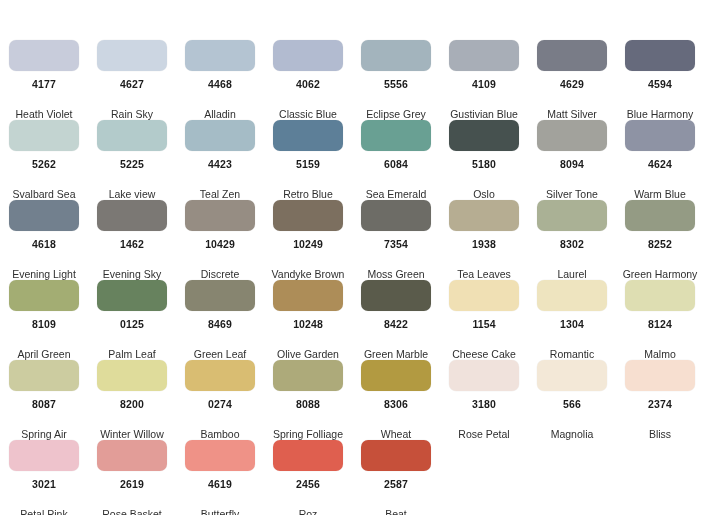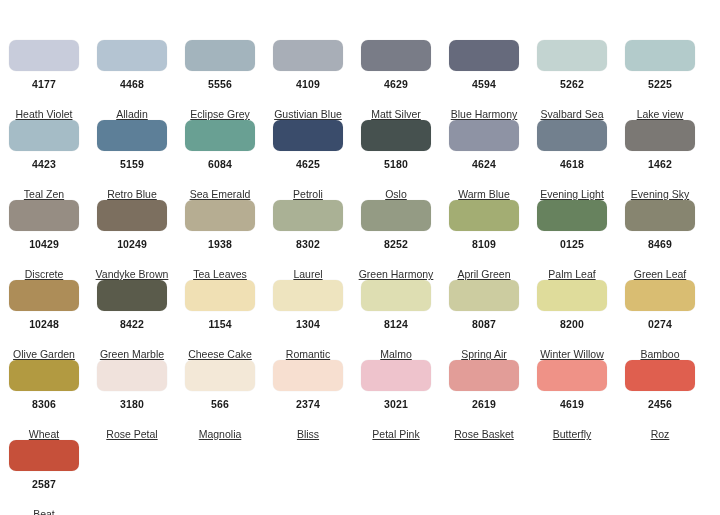--- a/index.html
+++ b/index.html
@@ -59,39 +59,48 @@
   }
 
   .swatch-name {
     margin-top: 18px;
     font-size: 10.5px;
     font-weight: normal;
     line-height: 12px;
     color: #2f2f2f;
     text-align: left;
     white-space: nowrap;
-    text-decoration: underline;
   }
 </style>
 </head>
 <body>
 
 <div id="palette-sheet">
   <div class="palette-grid">
       <div class="swatch-cell">
         <div class="swatch-chip" style="background-color: rgb(200, 204, 219);"></div>
         <div class="swatch-code">4177</div>
         <div class="swatch-name">Heath Violet</div>
       </div>
       <div class="swatch-cell">
+        <div class="swatch-chip" style="background-color: rgb(204, 214, 226);"></div>
+        <div class="swatch-code">4627</div>
+        <div class="swatch-name">Rain Sky</div>
+      </div>
+      <div class="swatch-cell">
         <div class="swatch-chip" style="background-color: rgb(180, 196, 210);"></div>
         <div class="swatch-code">4468</div>
         <div class="swatch-name">Alladin</div>
       </div>
       <div class="swatch-cell">
+        <div class="swatch-chip" style="background-color: rgb(178, 187, 208);"></div>
+        <div class="swatch-code">4062</div>
+        <div class="swatch-name">Classic Blue</div>
+      </div>
+      <div class="swatch-cell">
         <div class="swatch-chip" style="background-color: rgb(163, 180, 189);"></div>
         <div class="swatch-code">5556</div>
         <div class="swatch-name">Eclipse Grey</div>
       </div>
       <div class="swatch-cell">
         <div class="swatch-chip" style="background-color: rgb(168, 174, 183);"></div>
         <div class="swatch-code">4109</div>
         <div class="swatch-name">Gustivian Blue</div>
       </div>
       <div class="swatch-cell">
@@ -123,30 +132,30 @@
         <div class="swatch-chip" style="background-color: rgb(93, 127, 152);"></div>
         <div class="swatch-code">5159</div>
         <div class="swatch-name">Retro Blue</div>
       </div>
       <div class="swatch-cell">
         <div class="swatch-chip" style="background-color: rgb(105, 160, 147);"></div>
         <div class="swatch-code">6084</div>
         <div class="swatch-name">Sea Emerald</div>
       </div>
       <div class="swatch-cell">
-        <div class="swatch-chip" style="background-color: rgb(58, 76, 107);"></div>
-        <div class="swatch-code">4625</div>
-        <div class="swatch-name">Petroli</div>
-      </div>
-      <div class="swatch-cell">
         <div class="swatch-chip" style="background-color: rgb(70, 81, 79);"></div>
         <div class="swatch-code">5180</div>
         <div class="swatch-name">Oslo</div>
       </div>
       <div class="swatch-cell">
+        <div class="swatch-chip" style="background-color: rgb(162, 162, 156);"></div>
+        <div class="swatch-code">8094</div>
+        <div class="swatch-name">Silver Tone</div>
+      </div>
+      <div class="swatch-cell">
         <div class="swatch-chip" style="background-color: rgb(142, 147, 164);"></div>
         <div class="swatch-code">4624</div>
         <div class="swatch-name">Warm Blue</div>
       </div>
       <div class="swatch-cell">
         <div class="swatch-chip" style="background-color: rgb(114, 128, 142);"></div>
         <div class="swatch-code">4618</div>
         <div class="swatch-name">Evening Light</div>
       </div>
       <div class="swatch-cell">
@@ -158,20 +167,25 @@
         <div class="swatch-chip" style="background-color: rgb(150, 141, 131);"></div>
         <div class="swatch-code">10429</div>
         <div class="swatch-name">Discrete</div>
       </div>
       <div class="swatch-cell">
         <div class="swatch-chip" style="background-color: rgb(124, 111, 95);"></div>
         <div class="swatch-code">10249</div>
         <div class="swatch-name">Vandyke Brown</div>
       </div>
       <div class="swatch-cell">
+        <div class="swatch-chip" style="background-color: rgb(109, 108, 102);"></div>
+        <div class="swatch-code">7354</div>
+        <div class="swatch-name">Moss Green</div>
+      </div>
+      <div class="swatch-cell">
         <div class="swatch-chip" style="background-color: rgb(182, 173, 146);"></div>
         <div class="swatch-code">1938</div>
         <div class="swatch-name">Tea Leaves</div>
       </div>
       <div class="swatch-cell">
         <div class="swatch-chip" style="background-color: rgb(170, 177, 149);"></div>
         <div class="swatch-code">8302</div>
         <div class="swatch-name">Laurel</div>
       </div>
       <div class="swatch-cell">
@@ -228,20 +242,25 @@
         <div class="swatch-chip" style="background-color: rgb(223, 220, 155);"></div>
         <div class="swatch-code">8200</div>
         <div class="swatch-name">Winter Willow</div>
       </div>
       <div class="swatch-cell">
         <div class="swatch-chip" style="background-color: rgb(217, 189, 114);"></div>
         <div class="swatch-code">0274</div>
         <div class="swatch-name">Bamboo</div>
       </div>
       <div class="swatch-cell">
+        <div class="swatch-chip" style="background-color: rgb(173, 170, 122);"></div>
+        <div class="swatch-code">8088</div>
+        <div class="swatch-name">Spring Folliage</div>
+      </div>
+      <div class="swatch-cell">
         <div class="swatch-chip" style="background-color: rgb(178, 154, 65);"></div>
         <div class="swatch-code">8306</div>
         <div class="swatch-name">Wheat</div>
       </div>
       <div class="swatch-cell">
         <div class="swatch-chip" style="background-color: rgb(240, 226, 220);"></div>
         <div class="swatch-code">3180</div>
         <div class="swatch-name">Rose Petal</div>
       </div>
       <div class="swatch-cell">

